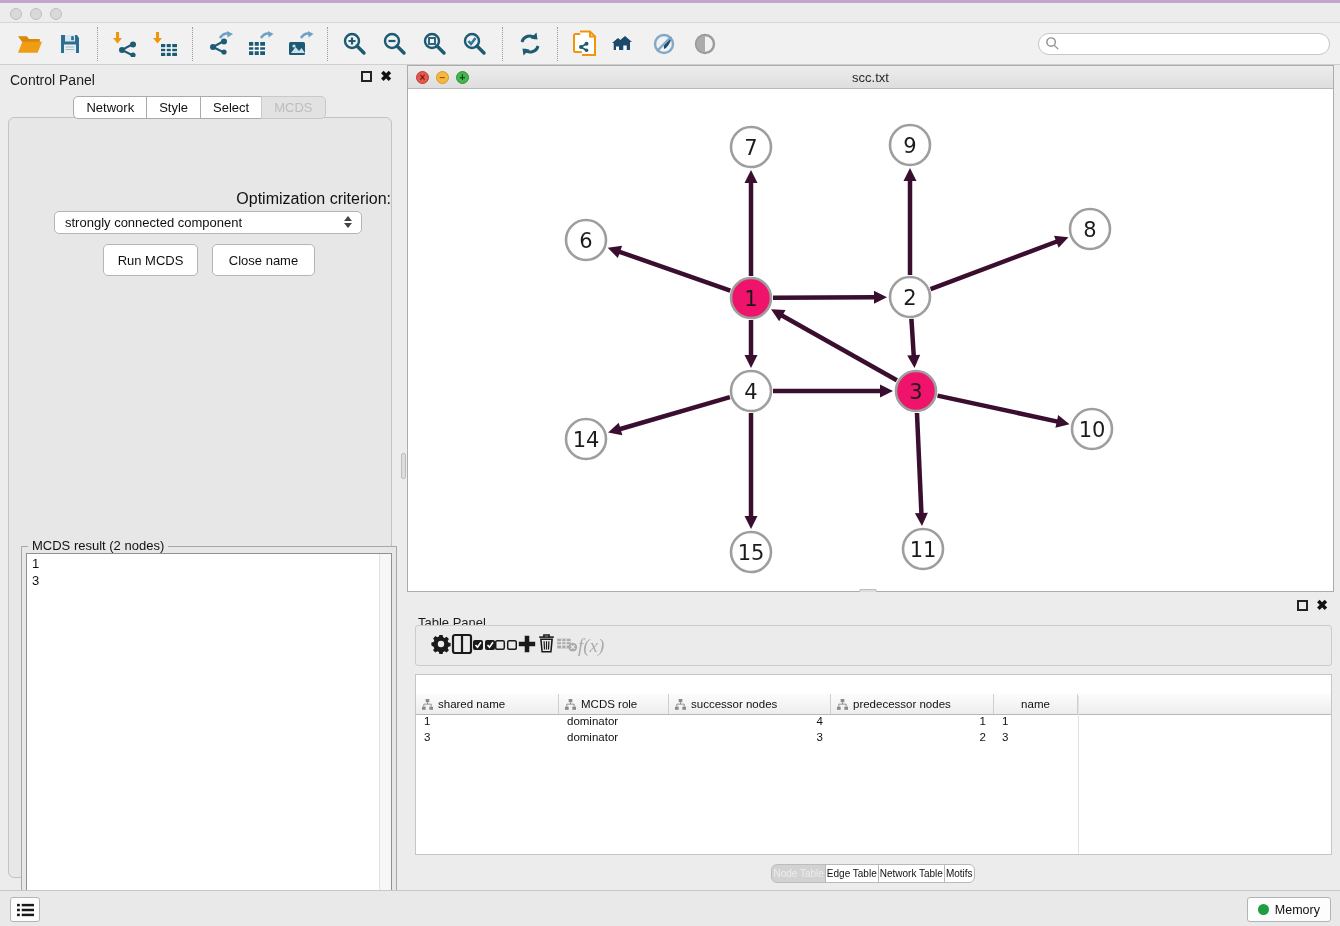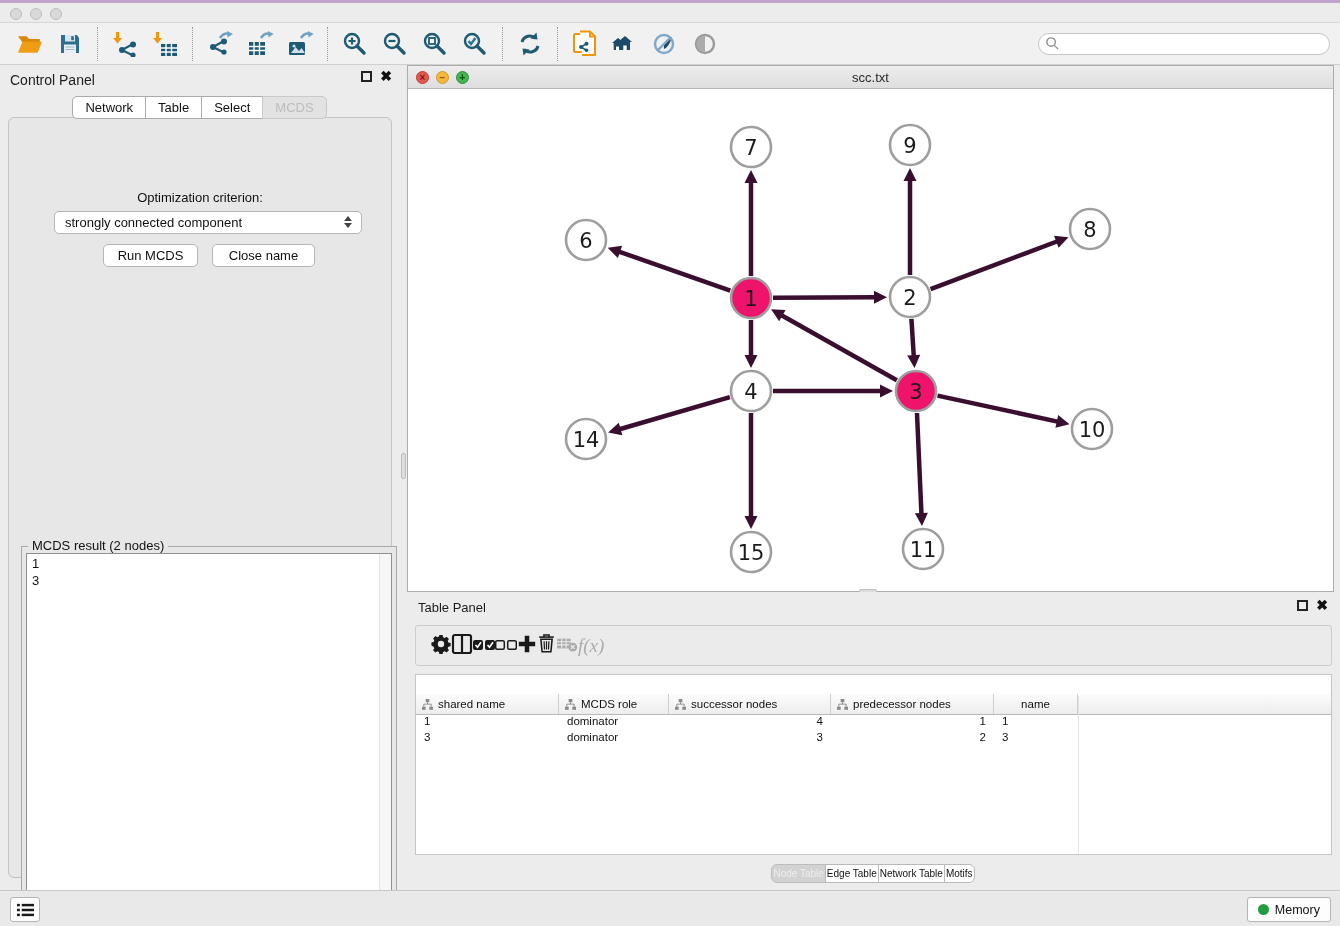--- a/index.html
+++ b/index.html
@@ -29,28 +29,28 @@
   .panel-btns { position:absolute; right:8px; top:6px; display:flex; gap:8px; align-items:center; }
   .float-ico { width:11px; height:11px; border:2px solid #222; display:inline-block; }
   .close-ico { font-size:14px; font-weight:bold; color:#111; line-height:11px; }
   .cp-tabs { position:absolute; left:0; top:31px; width:100%; display:flex; justify-content:center; z-index:2; }
   .ctab { font-size:13px; padding:3px 12px; background:#fff; border:1px solid #ABABAB; margin-left:-1px; color:#111; }
   .ctab:first-child { border-radius:5px 0 0 5px; }
   .ctab:last-child { border-radius:0 5px 5px 0; }
   .ctab.active { background:#E2E2E2; color:#BDBDBD; border-color:#C9C9C9; }
   .cp-card { position:absolute; left:8px; top:52px; width:384px; height:761px; background:#E7E7E7;
     border:1px solid #C3C3C3; border-radius:6px; }
-  .opt-label { position:absolute; left:0; top:72px; width:100%; text-align:center; font-size:13px; color:#111; }
+  .opt-label { position:absolute; left:0; top:72px; width:100%; text-align:right; font-size:16px; color:#111; }
   .criterion { position:absolute; left:45px; top:93px; width:308px; height:23px; background:#fff;
     border:1px solid #B5B5B5; border-radius:5px; font-size:13px; display:flex; align-items:center;
     padding-left:10px; color:#111; }
   .stepper { position:absolute; right:9px; top:4px; display:flex; flex-direction:column; gap:2px; }
   .stepper .up { width:0; height:0; border-left:4px solid transparent; border-right:4px solid transparent; border-bottom:5px solid #444; }
   .stepper .dn { width:0; height:0; border-left:4px solid transparent; border-right:4px solid transparent; border-top:5px solid #444; }
-  .cp-btn { position:absolute; top:126px; height:23px; background:#fff; border:1px solid #B5B5B5;
+  .cp-btn { position:absolute; top:126px; height:32px; background:#fff; border:1px solid #B5B5B5;
     border-radius:5px; font-size:13px; color:#111; display:flex; align-items:center; justify-content:center; }
   .btn-run { left:94px; width:95px; }
   .btn-close { left:203px; width:103px; }
   .result-box { position:absolute; left:12px; top:428px; width:376px; height:383px;
     border:1px solid #A8A8A8; background:#E7E7E7; }
   .result-legend { position:absolute; left:6px; top:-9px; background:#E7E7E7; padding:0 4px; font-size:13px; color:#111; }
   .result-area { position:absolute; left:4px; top:6px; right:4px; bottom:4px; background:#fff; border:1px solid #909090; }
   .result-scroll { position:absolute; right:0; top:0; bottom:0; width:12px; background:#F7F7F7; border-left:1px solid #E2E2E2; }
   .result-line { font-size:13px; line-height:17px; padding-left:5px; color:#111; }
 
@@ -68,21 +68,21 @@
     display:flex; align-items:center; justify-content:center; line-height:1; }
   .tbtn-close { background:#E25A4F; border:1px solid #C13B31; color:#7E1410; }
   .tbtn-min { background:#F6B73C; border:1px solid #D29A2C; color:#8E5A00; }
   .tbtn-max { background:#47B353; border:1px solid #2F9338; color:#0A5510; }
   .net-title { position:absolute; left:0; right:0; top:4px; text-align:center; font-size:13px; color:#2A2A2A; }
   .net-canvas { position:absolute; left:0; top:23px; width:925px; height:502px; background:#fff; }
   .h-grip { position:absolute; left:451px; bottom:-3px; width:18px; height:5px; background:#DDD; border:1px solid #BDBDBD; border-radius:2px; }
 
   
   .table-panel { position:absolute; left:407px; top:592px; width:933px; height:298px; background:#ECECEC; }
-  .tp-title { position:absolute; left:11px; top:8px; font-size:13px; color:#1d1d1d; }
+  .tp-title { position:absolute; left:11px; top:23px; font-size:13px; color:#1d1d1d; }
   .tp-btns { position:absolute; right:12px; top:8px; display:flex; gap:8px; align-items:center; }
   .tp-toolbar { position:absolute; left:8px; top:33px; width:917px; height:41px; background:#EBEBEB;
     border:1px solid #CCC; border-radius:3px; display:flex; align-items:center; padding-left:15px; }
   .fx { font-family:"Liberation Serif",serif; font-style:italic; font-size:19px; color:#ABABAB; }
   .tp-table { position:absolute; left:8px; top:82px; width:917px; height:181px; background:#fff;
     border:1px solid #C6C6C6; }
   .tp-thead { display:flex; height:21px; background:linear-gradient(#FCFCFC,#EDEDED);
     border-bottom:1px solid #B9B9B9;margin-top:19px; }
   .th { display:flex; align-items:center; gap:5px; font-size:11.5px; color:#111; padding:0 6px;
     border-right:1px solid #CFCFCF; overflow:hidden; }
@@ -274,21 +274,21 @@
   <div class="control-panel">
     <div class="cp-header">
       <span class="cp-title">Control Panel</span>
       <span class="panel-btns">
         <span class="float-ico"></span>
         <span class="close-ico">✖</span>
       </span>
     </div>
     <div class="cp-tabs">
         <div class="ctab">Network</div>
-        <div class="ctab">Table</div>
+        <div class="ctab">Style</div>
         <div class="ctab">Select</div>
         <div class="ctab active">MCDS</div>
       </div>
     <div class="cp-card">
       <div class="opt-label">Optimization criterion:</div>
       <div class="criterion">
         <span>strongly connected component</span>
         <span class="stepper">
             <span class="up"></span>
             <span class="dn"></span>

